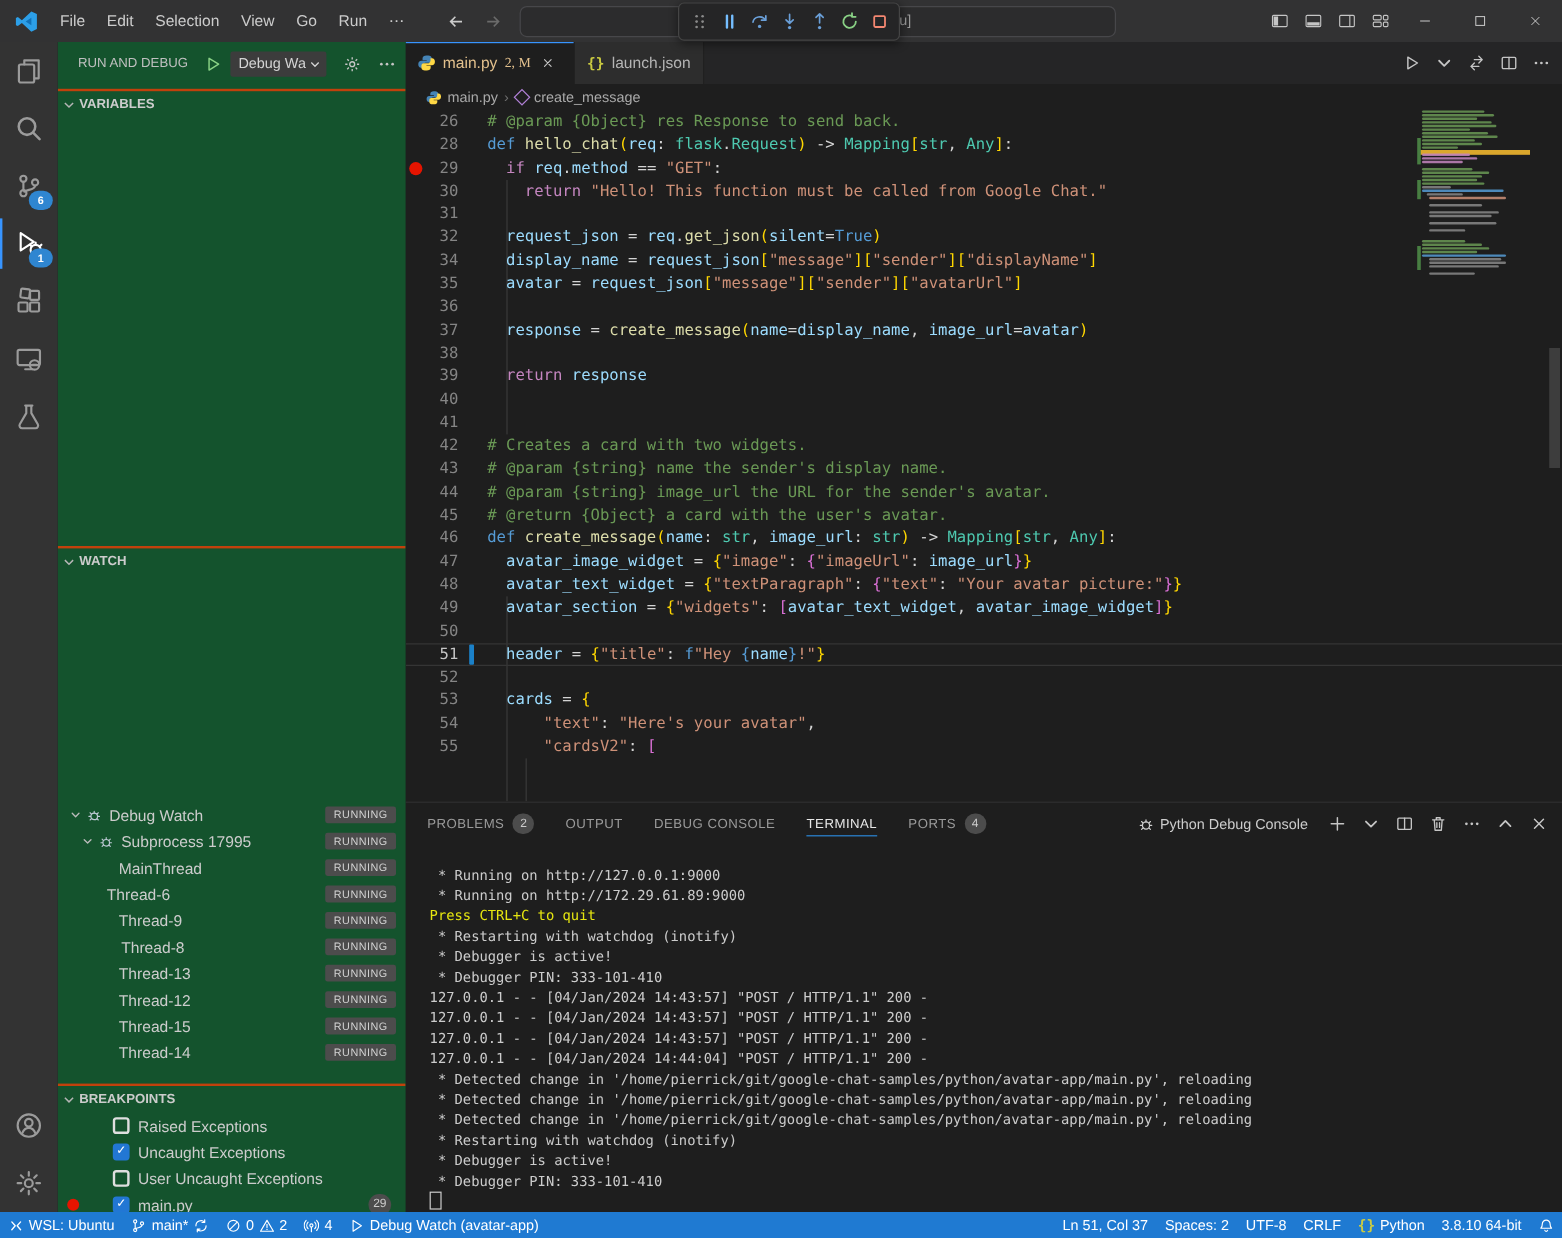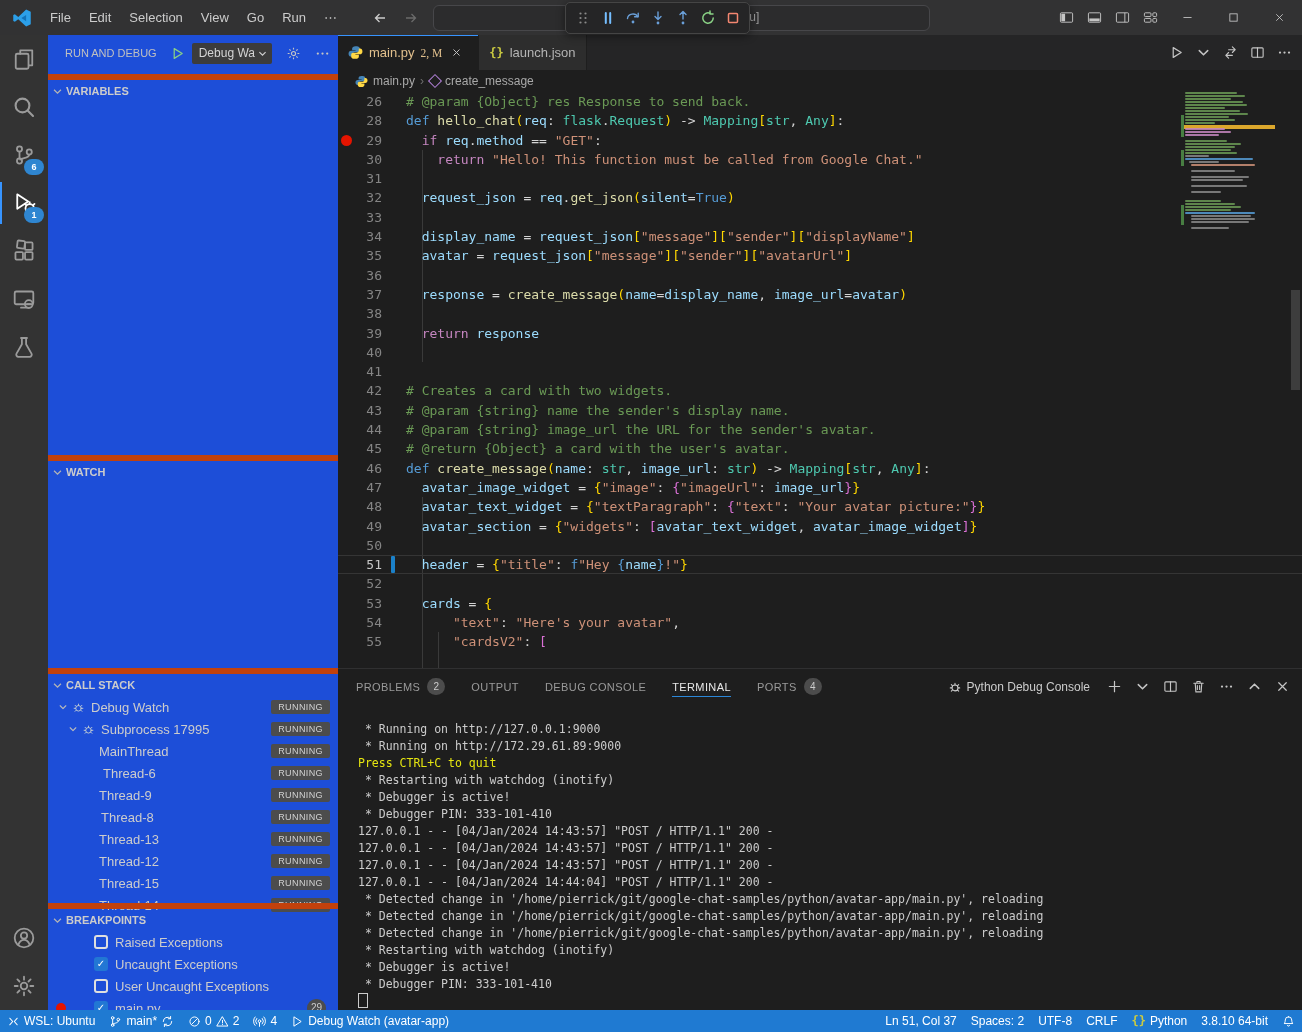--- a/index.html
+++ b/index.html
@@ -32,32 +32,32 @@
   .activitybar{position:absolute;left:0;top:35px;width:48px;bottom:22px;background:#333333;display:flex;flex-direction:column;z-index:40;}
   .ab-item{position:relative;width:48px;height:48px;display:flex;align-items:center;justify-content:center;color:#9b9b9b;}
   .ab-item svg{width:24px;height:24px;}
   .ab-item.active{color:#ffffff;}
   .ab-item.active::before{content:"";position:absolute;left:0;top:3px;bottom:3px;width:2px;background:#3794ff;}
   .ab-badge{position:absolute;right:4px;bottom:4px;min-width:16px;height:16px;border-radius:9px;background:#2f86d1;
     color:#fff;font-size:9px;line-height:16px;text-align:center;padding:0 2px;font-weight:bold;}
   .ab-bottom{margin-top:auto;}
 
   
-  .sidebar{position:absolute;left:48px;top:35px;width:290px;bottom:22px;background:#1d4ed8;overflow:hidden;z-index:30;}
+  .sidebar{position:absolute;left:48px;top:35px;width:290px;bottom:22px;background:#14532d;overflow:hidden;z-index:30;}
   .sb-header{height:36px;display:flex;align-items:center;padding-left:17px;}
   .sb-title{font-size:11px;color:#c0c0c0;}
   .sb-play{margin-left:13px;color:#89d185;}
   .sb-play svg{width:15px;height:15px;}
   .cfg-dd{margin-left:7px;background:#3c3c3c;border-radius:2px;height:21px;display:flex;align-items:center;
     padding:0 4px 0 7px;font-size:12px;color:#d4d4d4;}
   .cfg-label{max-width:56px;overflow:hidden;white-space:nowrap;}
   .cfg-dd .icon svg{width:11px;height:11px;margin-left:2px;}
   .sb-hdr-icon{margin-left:14px;color:#c5c5c5;}
   .sb-hdr-icon svg{width:15px;height:15px;}
-  .section-hdr{height:22px;display:flex;align-items:center;font-weight:bold;font-size:11px;color:#cccccc;border-top:6px solid #c2410c;}
+  .section-hdr{height:22px;display:flex;align-items:center;font-weight:bold;font-size:11px;color:#cccccc;border-top:2px solid #c2410c;}
   .sec-chev{width:18px;display:flex;justify-content:center;color:#b5b5b5;}
   .sec-chev svg{width:11px;height:11px;}
   #sec-variables{position:absolute;top:39px;left:0;right:0;}
   #sec-watch{position:absolute;top:420px;left:0;right:0;}
   #sec-callstack{position:absolute;top:633px;left:0;right:0;}
   #sec-breakpoints{position:absolute;top:868px;left:0;right:0;bottom:0;}
   .cs-row{height:22px;display:flex;align-items:center;font-size:13px;color:#cccccc;padding-right:8px;}
   .cs-chev{width:14px;display:flex;justify-content:center;color:#bbb;flex:none;}
   .cs-chev svg{width:10px;height:10px;}
   .cs-icon{width:16px;flex:none;color:#bdc9d4;}
@@ -416,28 +416,20 @@
         <span class="sec-chev icon">
             <svg viewBox="0 0 16 16" fill="none" stroke="currentColor" stroke-width="1.8">
               <path d="M3 5.5l5 5 5-5"></path>
             </svg>
           </span>
         <span>WATCH</span>
       </div>
     </div>
 
     <div id="sec-callstack">
-      <div class="section-hdr">
-        <span class="sec-chev icon">
-            <svg viewBox="0 0 16 16" fill="none" stroke="currentColor" stroke-width="1.8">
-              <path d="M3 5.5l5 5 5-5"></path>
-            </svg>
-          </span>
-        <span>CALL STACK</span>
-      </div>
       <div id="callstack-rows">
           <div class="cs-row" style="padding-left: 8px;">
             <span class="cs-chev icon">
               <svg viewBox="0 0 16 16" fill="none" stroke="currentColor" stroke-width="1.8" stroke-linecap="round" stroke-linejoin="round">
                 <path d="M3.5 6 8 10.5 12.5 6"></path>
               </svg>
             </span>
             <span class="cs-icon icon">
               <svg viewBox="0 0 16 16" fill="none" stroke="currentColor" stroke-width="1.2" stroke-linecap="round" stroke-linejoin="round">
                 <circle cx="8" cy="9" r="3.4"></circle>
@@ -459,21 +451,21 @@
                 <path d="M8 5.6V3.8M5 6.5 3.8 5.3M11 6.5l1.2-1.2M4.4 9H2.6M13.4 9h-1.8M5 11.5 3.8 12.7M11 11.5l1.2 1.2"></path>
               </svg>
             </span>
             <span class="cs-label">Subprocess 17995</span>
             <span class="run-badge">RUNNING</span>
           </div>
           <div class="cs-row" style="padding-left: 46px;">
             <span class="cs-label">MainThread</span>
             <span class="run-badge">RUNNING</span>
           </div>
-          <div class="cs-row" style="padding-left: 50px;">
+          <div class="cs-row" style="padding-left: 36px;">
             <span class="cs-label">Thread-6</span>
             <span class="run-badge">RUNNING</span>
           </div>
           <div class="cs-row" style="padding-left: 46px;">
             <span class="cs-label">Thread-9</span>
             <span class="run-badge">RUNNING</span>
           </div>
           <div class="cs-row" style="padding-left: 48px; justify-content: space-between;">
             <span class="cs-label">Thread-8</span>
             <span class="run-badge">RUNNING</span>
@@ -598,21 +590,20 @@
     <div class="code" id="code">
       <div class="indent-guide" style="left:84px;top:58px;height:212px"></div>
       <div class="indent-guide" style="left:84px;top:405px;height:171px"></div>
       <div class="indent-guide" style="left:100px;top:540px;height:36px"></div>
     <div class="code-row"><span class="gutter"><span class="lnum">26</span></span><pre class="cl"><span class="tk-cm"># @param {Object} res Response to send back.</span></pre></div>
         <div class="code-row"><span class="gutter"><span class="lnum">28</span></span><pre class="cl"><span class="tk-df">def </span><span class="tk-fn">hello_chat</span><span class="tk-b1">(</span><span class="tk-vr">req</span><span class="tk-tx">: </span><span class="tk-cl">flask</span><span class="tk-tx">.</span><span class="tk-cl">Request</span><span class="tk-b1">)</span><span class="tk-tx"> -&gt; </span><span class="tk-cl">Mapping</span><span class="tk-b1">[</span><span class="tk-cl">str</span><span class="tk-tx">, </span><span class="tk-cl">Any</span><span class="tk-b1">]</span><span class="tk-tx">:</span></pre></div>
         <div class="code-row"><span class="gutter"><span class="bp-glyph"></span><span class="lnum">29</span></span><pre class="cl"><span class="tk-tx">  </span><span class="tk-kw">if</span><span class="tk-tx"> </span><span class="tk-vr">req</span><span class="tk-tx">.</span><span class="tk-vr">method</span><span class="tk-tx"> == </span><span class="tk-st">"GET"</span><span class="tk-tx">:</span></pre></div>
         <div class="code-row"><span class="gutter"><span class="lnum">30</span></span><pre class="cl"><span class="tk-tx">    </span><span class="tk-kw">return</span><span class="tk-tx"> </span><span class="tk-st">"Hello! This function must be called from Google Chat."</span></pre></div>
         <div class="code-row"><span class="gutter"><span class="lnum">31</span></span><pre class="cl"></pre></div>
         <div class="code-row"><span class="gutter"><span class="lnum">32</span></span><pre class="cl"><span class="tk-tx">  </span><span class="tk-vr">request_json</span><span class="tk-tx"> = </span><span class="tk-vr">req</span><span class="tk-tx">.</span><span class="tk-fn">get_json</span><span class="tk-b1">(</span><span class="tk-vr">silent</span><span class="tk-tx">=</span><span class="tk-df">True</span><span class="tk-b1">)</span></pre></div>
-        <div class="code-row"><span class="gutter"><span class="lnum">33</span></span><pre class="cl"></pre></div>
         <div class="code-row"><span class="gutter"><span class="lnum">34</span></span><pre class="cl"><span class="tk-tx">  </span><span class="tk-vr">display_name</span><span class="tk-tx"> = </span><span class="tk-vr">request_json</span><span class="tk-b1">[</span><span class="tk-st">"message"</span><span class="tk-b1">]</span><span class="tk-b1">[</span><span class="tk-st">"sender"</span><span class="tk-b1">]</span><span class="tk-b1">[</span><span class="tk-st">"displayName"</span><span class="tk-b1">]</span></pre></div>
         <div class="code-row"><span class="gutter"><span class="lnum">35</span></span><pre class="cl"><span class="tk-tx">  </span><span class="tk-vr">avatar</span><span class="tk-tx"> = </span><span class="tk-vr">request_json</span><span class="tk-b1">[</span><span class="tk-st">"message"</span><span class="tk-b1">]</span><span class="tk-b1">[</span><span class="tk-st">"sender"</span><span class="tk-b1">]</span><span class="tk-b1">[</span><span class="tk-st">"avatarUrl"</span><span class="tk-b1">]</span></pre></div>
         <div class="code-row"><span class="gutter"><span class="lnum">36</span></span><pre class="cl"></pre></div>
         <div class="code-row"><span class="gutter"><span class="lnum">37</span></span><pre class="cl"><span class="tk-tx">  </span><span class="tk-vr">response</span><span class="tk-tx"> = </span><span class="tk-fn">create_message</span><span class="tk-b1">(</span><span class="tk-vr">name</span><span class="tk-tx">=</span><span class="tk-vr">display_name</span><span class="tk-tx">, </span><span class="tk-vr">image_url</span><span class="tk-tx">=</span><span class="tk-vr">avatar</span><span class="tk-b1">)</span></pre></div>
         <div class="code-row"><span class="gutter"><span class="lnum">38</span></span><pre class="cl"></pre></div>
         <div class="code-row"><span class="gutter"><span class="lnum">39</span></span><pre class="cl"><span class="tk-tx">  </span><span class="tk-kw">return</span><span class="tk-tx"> </span><span class="tk-vr">response</span></pre></div>
         <div class="code-row"><span class="gutter"><span class="lnum">40</span></span><pre class="cl"></pre></div>
         <div class="code-row"><span class="gutter"><span class="lnum">41</span></span><pre class="cl"></pre></div>
         <div class="code-row"><span class="gutter"><span class="lnum">42</span></span><pre class="cl"><span class="tk-cm"># Creates a card with two widgets.</span></pre></div>
         <div class="code-row"><span class="gutter"><span class="lnum">43</span></span><pre class="cl"><span class="tk-cm"># @param {string} name the sender's display name.</span></pre></div>

